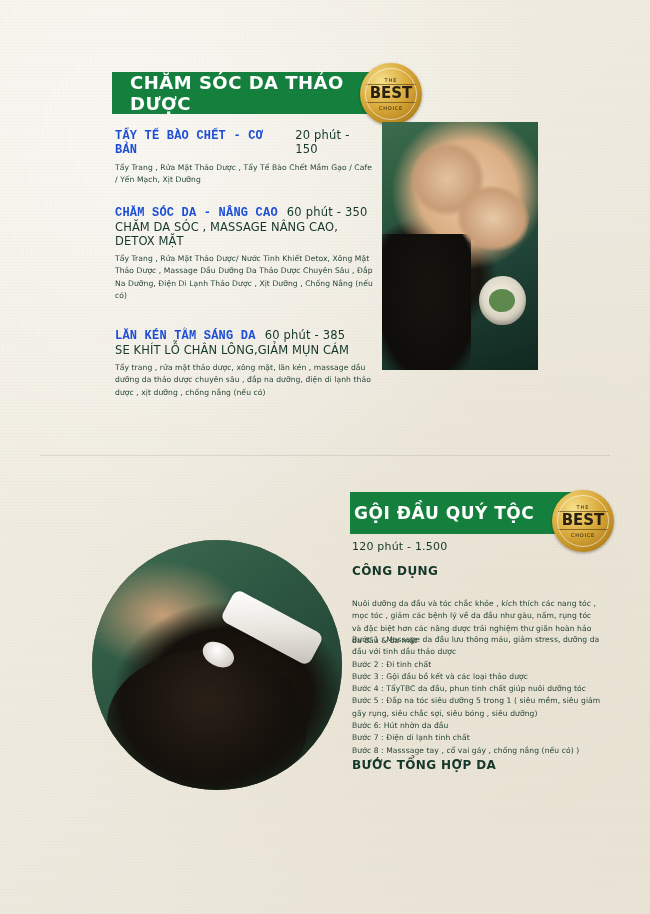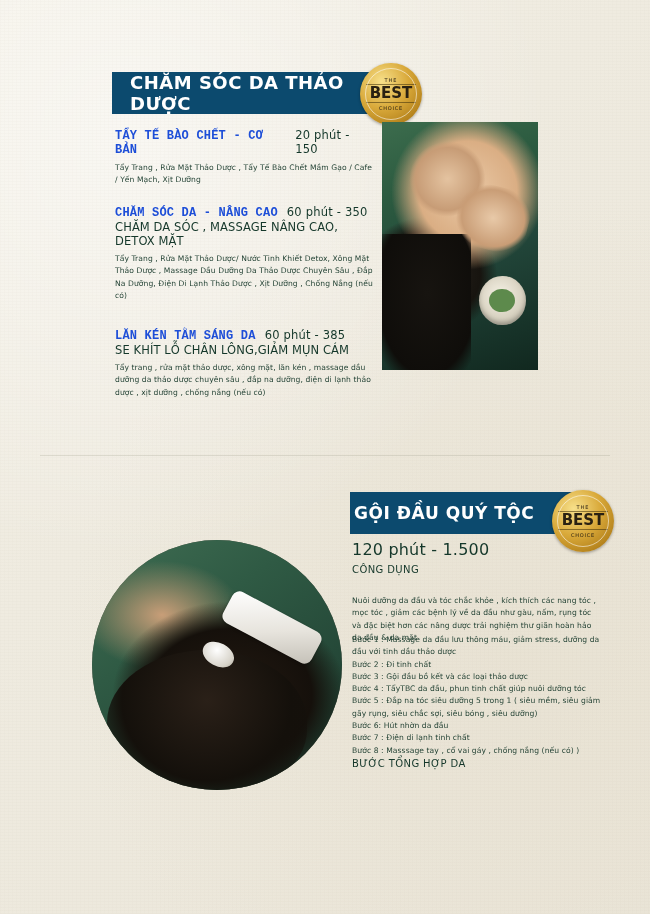--- a/index.html
+++ b/index.html
@@ -35,21 +35,21 @@
   }
 
   
   .sec1 {
     position: absolute;
     left: 0; top: 0;
     width: 650px; height: 455px;
   }
   .banner {
     position: absolute;
-    background: #0c4a6e;
+    background: #15803d;
     color: #ffffff;
     display: flex;
     align-items: center;
   }
   .banner-title {
     font-family: "DejaVu Sans", sans-serif;
     font-weight: bold;
     letter-spacing: 0.5px;
   }
   #banner1 {
@@ -225,27 +225,27 @@
     left: 350px; top: 492px;
     width: 222px; height: 42px;
     padding-left: 4px;
     box-sizing: border-box;
   }
   #banner2 .banner-title { font-size: 17px; }
 
   #price2 {
     position: absolute;
     left: 352px; top: 540px;
-    font-size: 16px;
+    font-size: 11px;
     color: #14372a;
     letter-spacing: 0.2px;
   }
   .sect-head {
-    font-size: 10px;
-    font-weight: normal;
+    font-size: 12px;
+    font-weight: bold;
     color: #14372a;
     letter-spacing: 0.4px;
   }
   .sect-body {
     font-size: 7.6px;
     line-height: 1.62;
     color: #1f3f31;
     letter-spacing: 0.08px;
   }
   #cong { position: absolute; left: 352px; top: 564px; width: 246px; }

